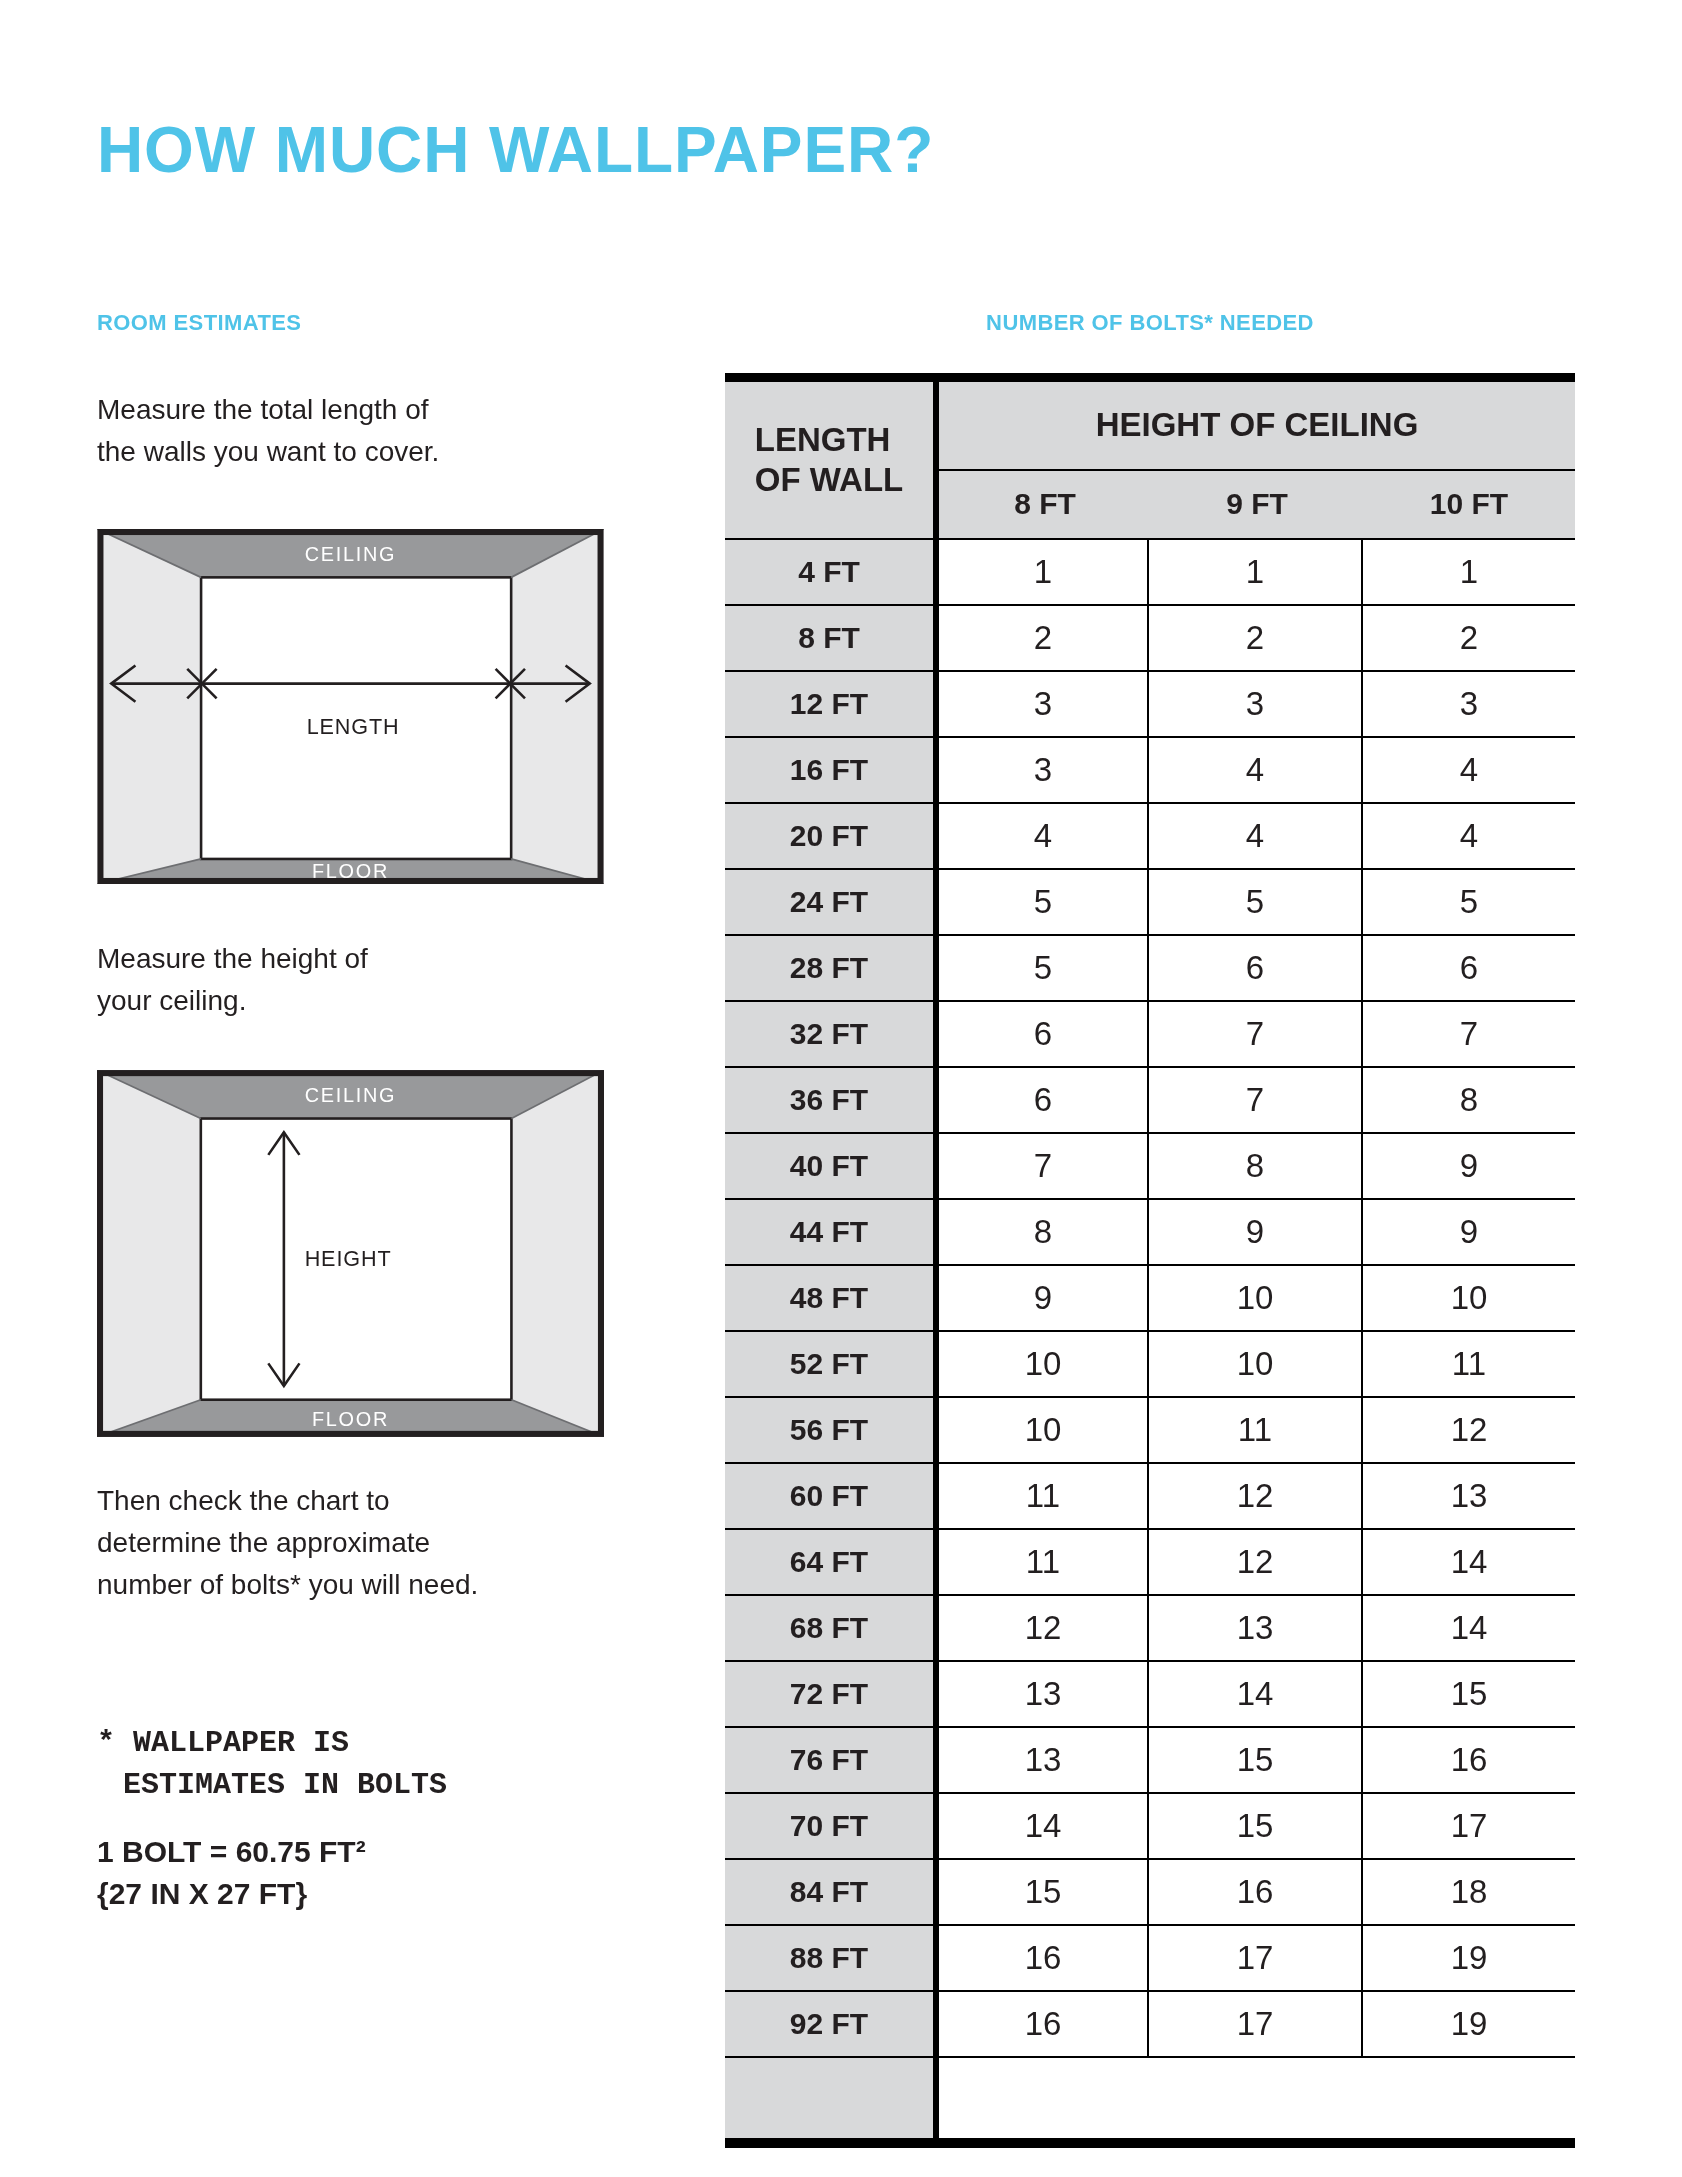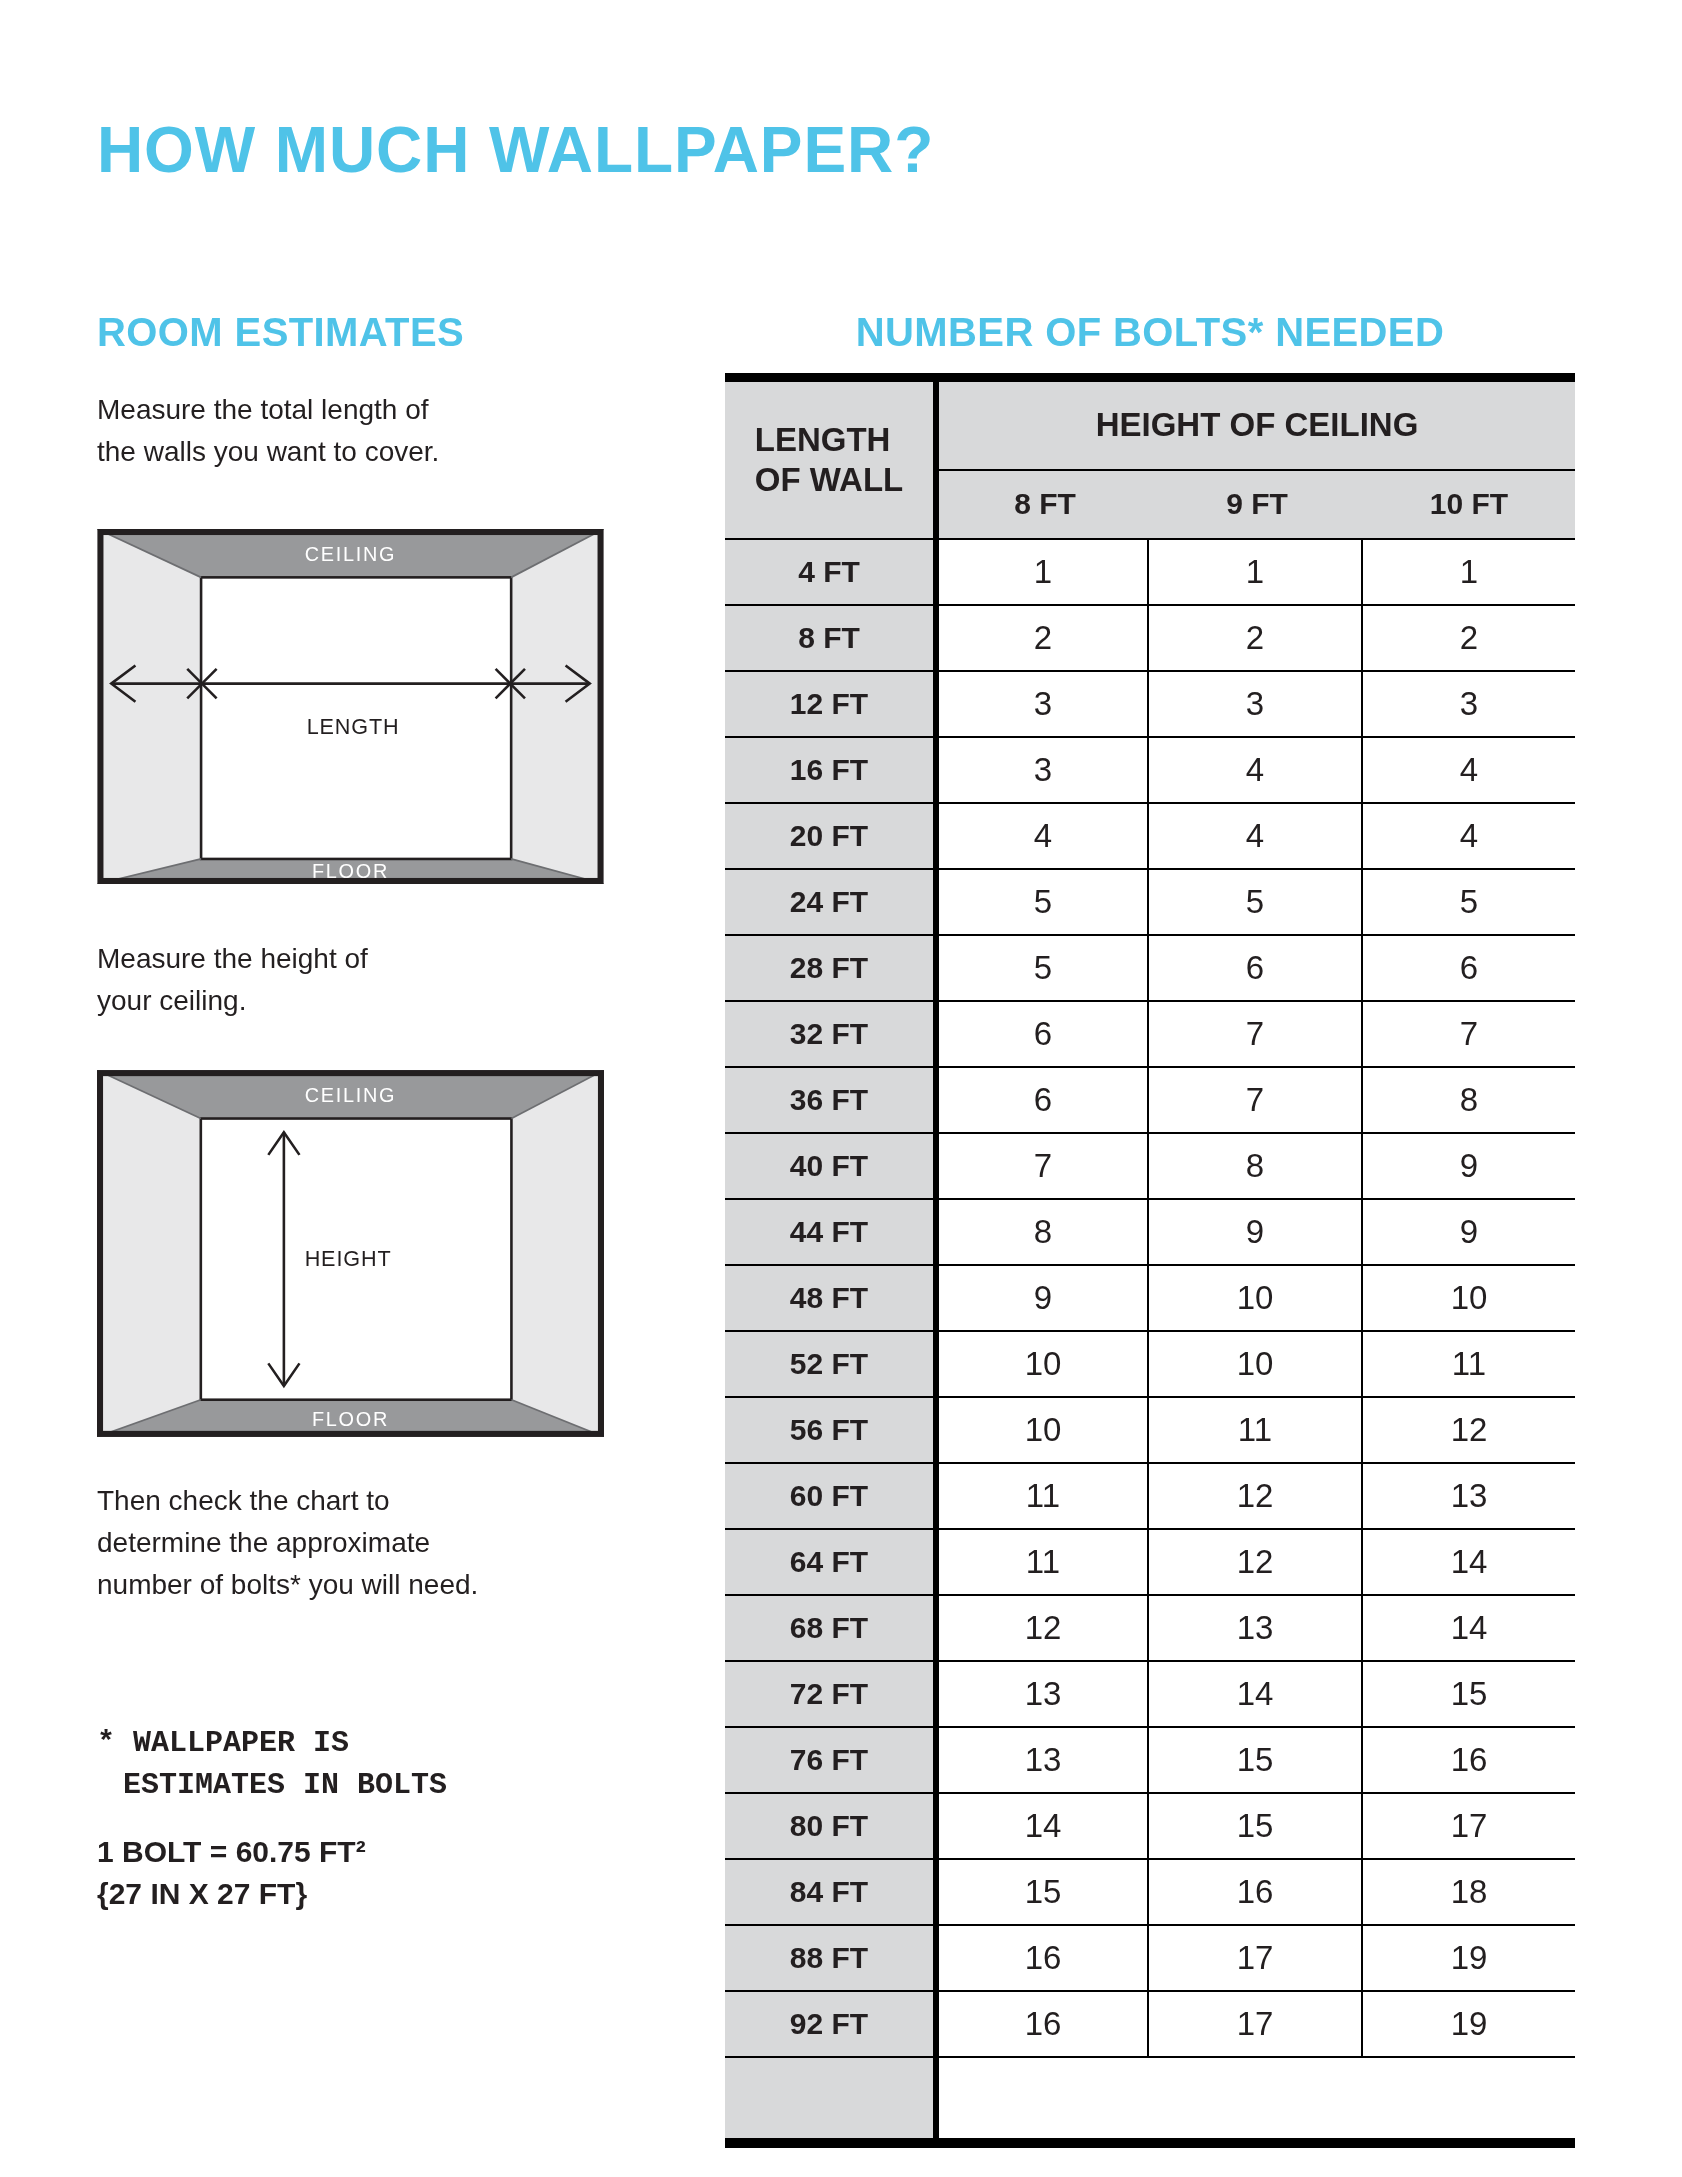--- a/index.html
+++ b/index.html
@@ -4,21 +4,21 @@
 <style>
   html,body{margin:0;padding:0;}
   body{
     width:1683px;height:2177px;background:#ffffff;position:relative;
     font-family:"Liberation Sans",sans-serif;color:#231F20;overflow:hidden;
   }
   .abs{position:absolute;}
 
   .page-title{left:97px;top:82px;font-size:64px;font-weight:bold;color:#4FC3E8;letter-spacing:0.9px;margin-top:31px;}
 
-  .section-heading{font-size:40px;font-weight:bold;color:#4FC3E8;letter-spacing:0.4px;}
+  .section-heading{font-size:22px;font-weight:bold;color:#4FC3E8;letter-spacing:0.4px;}
   #room-estimates-heading{left:97px;top:310px;}
   #bolts-heading{left:725px;top:310px;width:850px;text-align:center;}
 
   .step-text{left:97px;font-size:28px;line-height:42px;white-space:pre-line;}
   #step1{top:389px;}
   #step2{top:938px;}
   #step3{top:1480px;}
 
   .footnote{left:97px;top:1722px;font-size:30px;line-height:42px;font-weight:bold;font-family:Liberation Mono, monospace;}
   .footnote .indent{padding-left:26px;}
@@ -277,21 +277,21 @@
       </div>
 
       <div class="t-row">
         <div class="c0">76 FT</div>
         <div class="c1">13</div>
         <div class="c2">15</div>
         <div class="c3">16</div>
       </div>
 
       <div class="t-row">
-        <div class="c0">80 FT</div>
+        <div class="c0">70 FT</div>
         <div class="c1">14</div>
         <div class="c2">15</div>
         <div class="c3">17</div>
       </div>
 
       <div class="t-row">
         <div class="c0">84 FT</div>
         <div class="c1">15</div>
         <div class="c2">16</div>
         <div class="c3">18</div>

